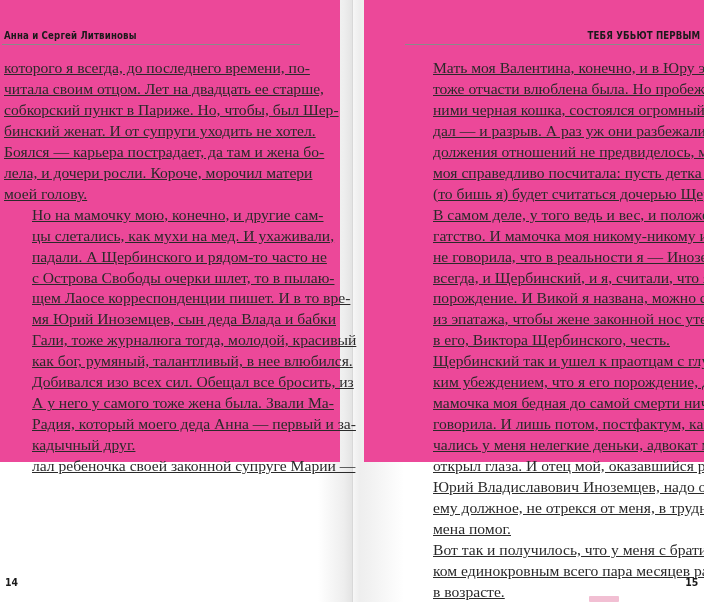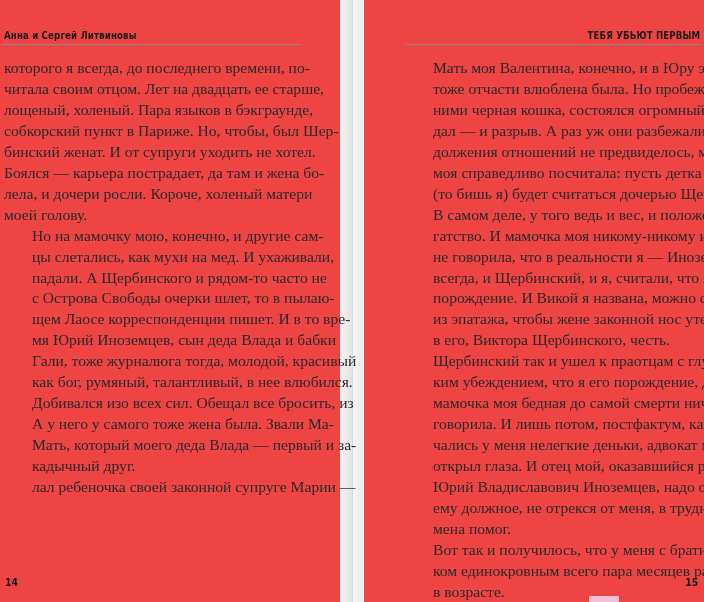--- a/index.html
+++ b/index.html
@@ -3,21 +3,21 @@
 <meta charset="utf-8">
 <style>
   html, body { margin: 0; padding: 0; }
   body {
     width: 704px; height: 602px; overflow: hidden; position: relative;
     background: #ffffff;
     font-family: "Liberation Serif", "DejaVu Serif", serif;
     color: #2a2a2a;
   }
   .spread { position: absolute; inset: 0; }
-  .page { position: absolute; top: 0; height: 602px; background: #ef4444; }
+  .page { position: absolute; top: 0; height: 462px; background: #ec4899; }
   .page.left { left: 0; width: 340px; }
   .page.right { left: 364px; width: 340px; }
   .gutter {
     position: absolute; top: 0; left: 318px; width: 86px; height: 602px;
     background: linear-gradient(to right,
       rgba(255,255,255,0) 0%,
       rgba(238,238,238,1) 30%,
       rgba(228,228,228,1) 39%,
       rgba(246,246,246,1) 41%,
       rgba(238,238,238,1) 48%,
@@ -44,21 +44,21 @@
   .right .head-rule { left: 41px; width: 296px; }
   .text {
     position: absolute; top: 58px;
     font-size: 15.6px; line-height: 20.95px;
     text-align: justify; hyphens: none;
   }
   .left .text { left: 4px; width: 297px; }
   .right .text { left: 41px; width: 296px; }
   .text p { margin: 0; text-indent: 0; }
   .text p.indent { text-indent: 28px; }
-  .line { display: block; text-align: justify; text-align-last: justify; white-space: nowrap; }
+  .line { display: block; text-align: justify; text-align-last: justify; white-space: nowrap; text-decoration: underline; }
   .line.last { text-align-last: left; }
   .folio {
     position: absolute; top: 576px;
     font-family: "DejaVu Sans", "Liberation Sans", sans-serif;
     font-weight: bold; font-size: 11px; color: #1a1a1a;
     transform: scaleX(0.85);
   }
   .left .folio { left: 5px; transform-origin: left center; }
   .right .folio { right: 6px; transform-origin: right center; }
   .pink-mark {
@@ -74,41 +74,40 @@
   <div class="gutter"></div>
   <div class="gutter-line"></div>
 
   <div class="page left">
     <div class="running-head">Анна и Сергей Литвиновы</div>
     <div class="head-rule"></div>
     <div class="text" id="left-text">
         <p class="">
           <span class="line">которого я всегда, до последнего времени, по-</span>
           <span class="line">читала своим отцом. Лет на двадцать ее старше,</span>
-          <span class="line">лощеный, холеный. Пара языков в бэкграунде,</span>
           <span class="line">собкорский пункт в Париже. Но, чтобы, был Шер-</span>
           <span class="line">бинский женат. И от супруги уходить не хотел.</span>
           <span class="line">Боялся — карьера пострадает, да там и жена бо-</span>
-          <span class="line">лела, и дочери росли. Короче, холеный матери</span>
+          <span class="line">лела, и дочери росли. Короче, морочил матери</span>
           <span class="line last">моей голову.</span>
         </p>
         <p class="indent">
           <span class="line" style="text-indent: 28px;">Но на мамочку мою, конечно, и другие сам-</span>
           <span class="line">цы слетались, как мухи на мед. И ухаживали,</span>
           <span class="line">падали. А Щербинского и рядом-то часто не</span>
           <span class="line">с Острова Свободы очерки шлет, то в пылаю-</span>
           <span class="line">щем Лаосе корреспонденции пишет. И в то вре-</span>
           <span class="line">мя Юрий Иноземцев, сын деда Влада и бабки</span>
           <span class="line">Гали, тоже журналюга тогда, молодой, красивый</span>
           <span class="line">как бог, румяный, талантливый, в нее влюбился.</span>
           <span class="line">Добивался изо всех сил. Обещал все бросить, из</span>
         </p>
         <p class="indent">
           <span class="line" style="text-indent: 28px;">А у него у самого тоже жена была. Звали Ма-</span>
-          <span class="line">Мать, который моего деда Влада — первый и за-</span>
+          <span class="line">Радия, который моего деда Анна — первый и за-</span>
           <span class="line last">кадычный друг.</span>
         </p>
         <p class="indent">
           <span class="line">лал ребеночка своей законной супруге Марии —</span>
         </p>
       </div>
     <div class="folio">14</div>
   </div>
 
   <div class="page right">

